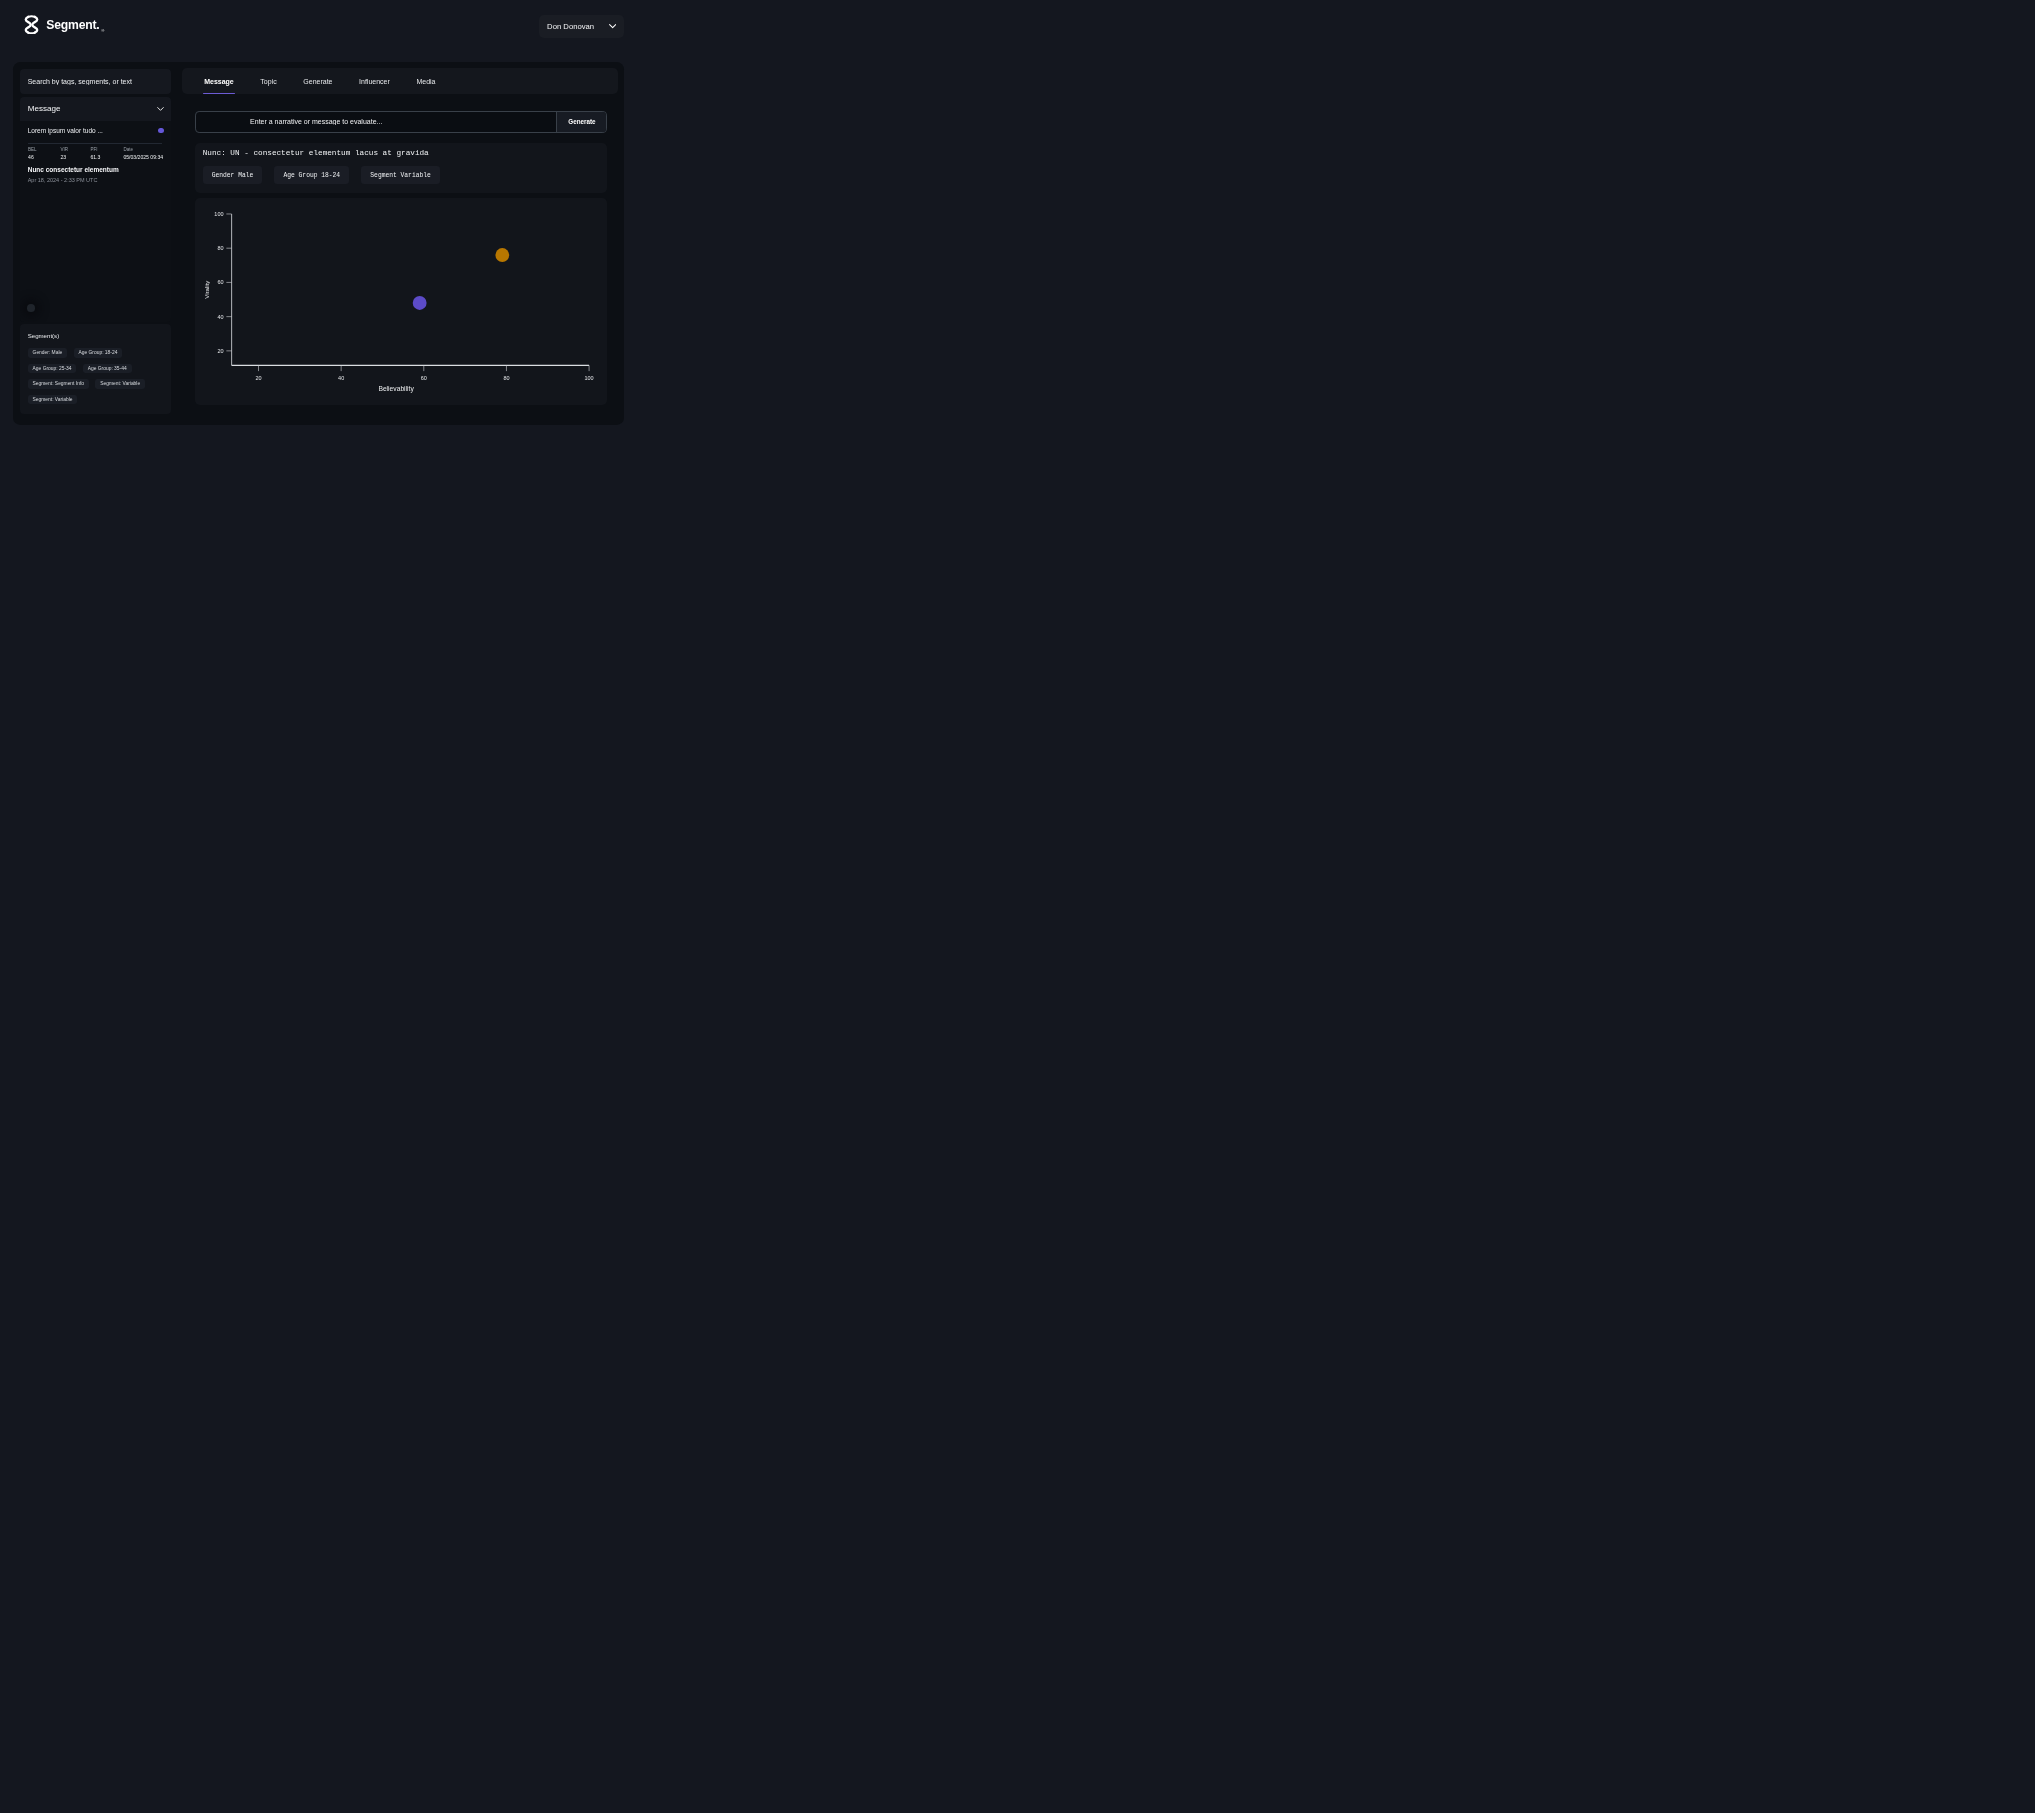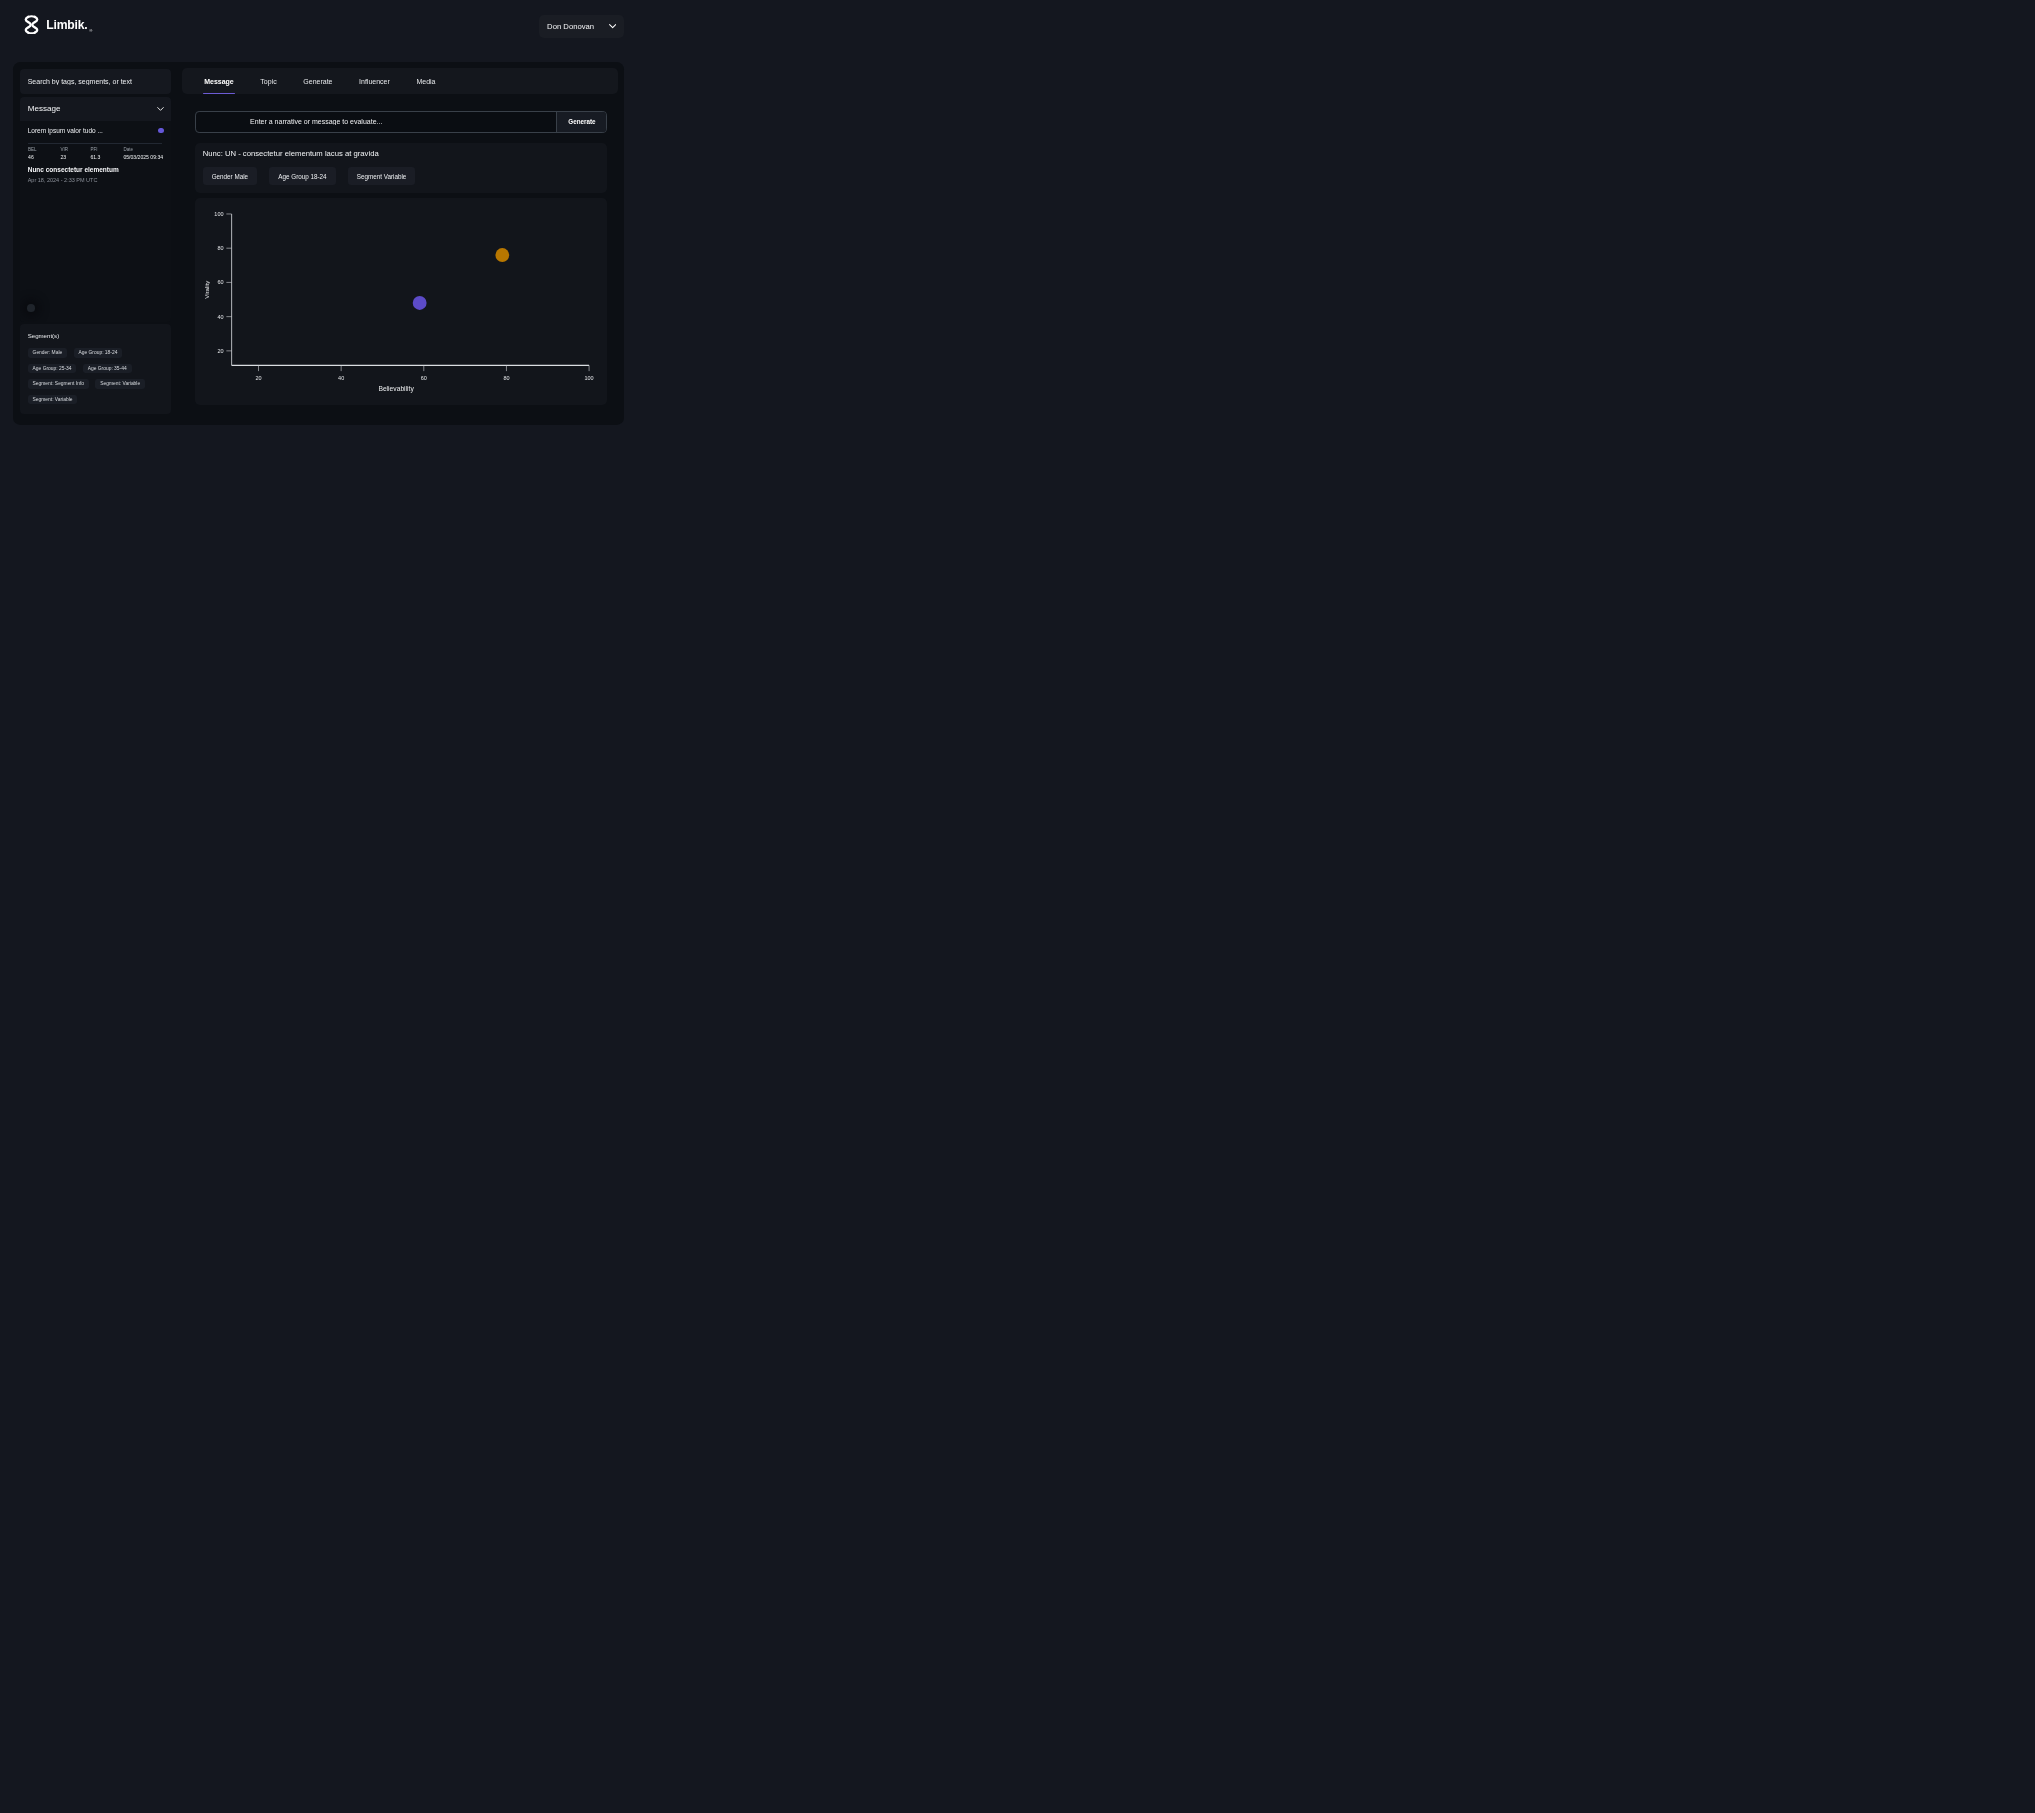--- a/index.html
+++ b/index.html
@@ -80,21 +80,21 @@
 
   .composer{position:absolute;left:182px;top:49px;width:412px;height:21.6px;border:0.4px solid var(--border);
     border-radius:4.1px;display:flex;overflow:hidden;background:var(--bg-input);}
   .composer input{flex:1;background:transparent;border:0;outline:0;color:#f0f1f3;font-size:7px;
     padding:0 7.7px;font-family:inherit;margin-left:46px;}
   .composer input::placeholder{color:#f0f1f3;opacity:1;}
   .composer .gen-btn{width:50px;background:#171b23;border:0;border-left:0.4px solid var(--border);
     color:#fff;font-size:6.3px;font-weight:bold;cursor:pointer;font-family:inherit;}
 
   .nunc-card{position:absolute;left:182px;top:81px;width:412px;height:50px;background:var(--bg-card);
-    border-radius:4.9px;padding:6.1px 7.3px;}
+    border-radius:4.9px;padding:6.1px 7.3px;font-family:Liberation Mono, monospace;}
   .nunc-title{font-size:7.7px;color:#f2f4f6;}
   .nunc-chips{display:flex;gap:12.2px;margin-top:9px;}
   .chip-lg{height:18px;display:flex;align-items:center;background:var(--bg-chip-lg);border-radius:3.3px;
     padding:0 9px;font-size:6.3px;color:#eef0f2;cursor:pointer;white-space:nowrap;}
 
   .chart-card{position:absolute;left:182px;top:136px;width:412px;height:207px;background:var(--bg-card);border-radius:4.9px;}
   .chart-card svg{display:block;}
 </style>
 </head>
 <body>
@@ -103,21 +103,21 @@
 
   <div class="logo">
     <span>
       <svg width="19" height="20.4" viewBox="0 0 52 56" fill="none" stroke="#ffffff" stroke-width="6.5" stroke-linecap="round">
         <path d="M17,5 c-9,4.5 -9,10 0,14.5 c9,4.5 9,10 0,14.5 c-9,4.5 -9,10 0,14.5"></path>
         <path d="M35,5 c9,4.5 9,10 0,14.5 c-9,4.5 -9,10 0,14.5 c9,4.5 9,10 0,14.5"></path>
         <path d="M17,5 q9,-3 18,0" stroke-width="5"></path>
         <path d="M17,48.5 q9,3 18,0" stroke-width="5"></path>
       </svg>
     </span>
-    <span class="brand">Limbik.</span>
+    <span class="brand">Segment.</span>
     <span class="reg">®</span>
   </div>
 
   <div class="user-btn">
     <span class="label">Don Donovan</span>
     <span>
       <svg width="7.3" height="4.5" viewBox="0 0 18 11" fill="none" stroke="#ffffff" stroke-width="2.6" stroke-linecap="round" stroke-linejoin="round">
         <polyline points="1.5,1.5 9,9 16.5,1.5"></polyline>
       </svg>
     </span>

